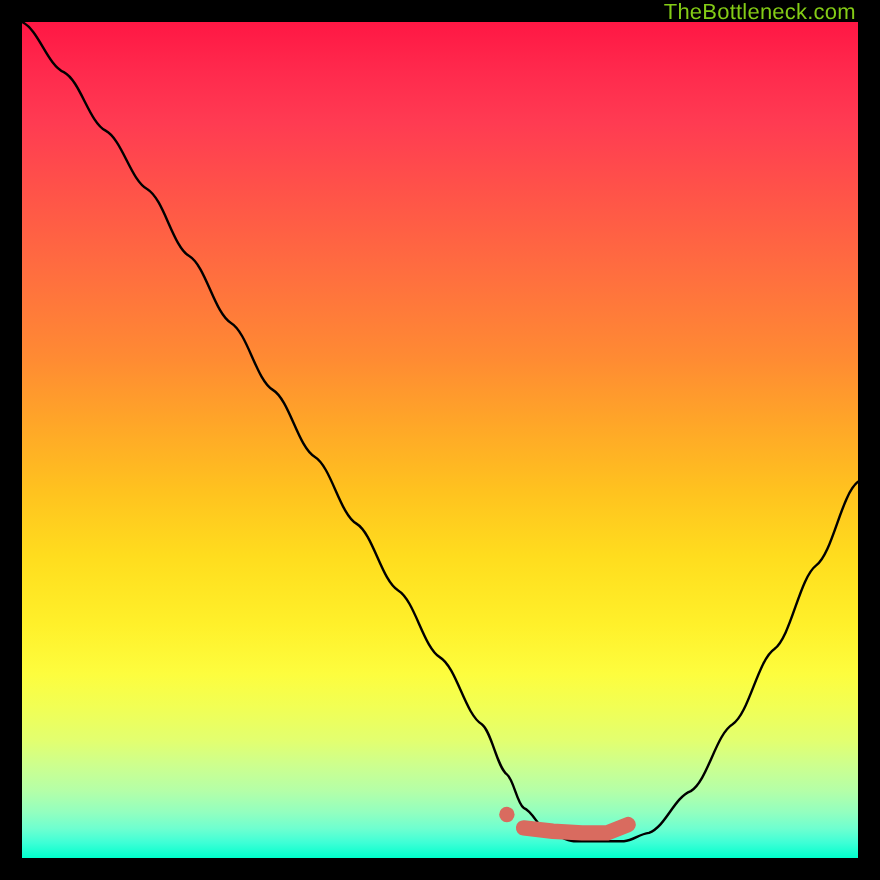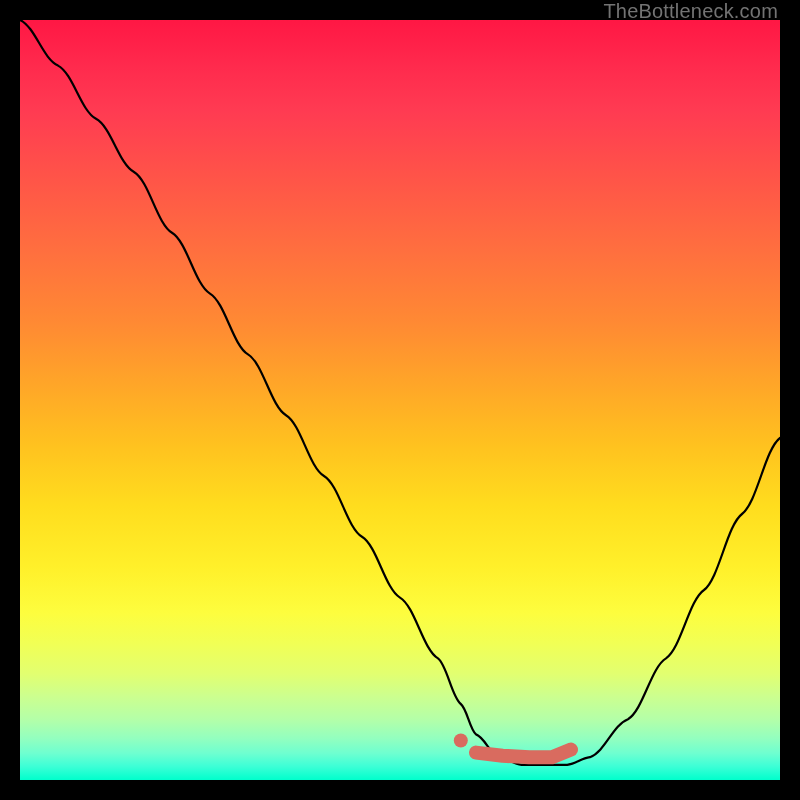--- a/index.html
+++ b/index.html
@@ -60,21 +60,21 @@
     position: absolute;
     left: 0;
     top: 0;
     width: 760px;
     height: 760px;
   }
   .watermark {
     position: absolute;
     top: 0;
     right: 22px;
-    color: #737373;
+    color: #84cc16;
     font-size: 20px;
     font-weight: 500;
     letter-spacing: 0.2px;
   }
 </style>
 </head>
 <body>
 
 <div class="watermark">TheBottleneck.com</div>
 

